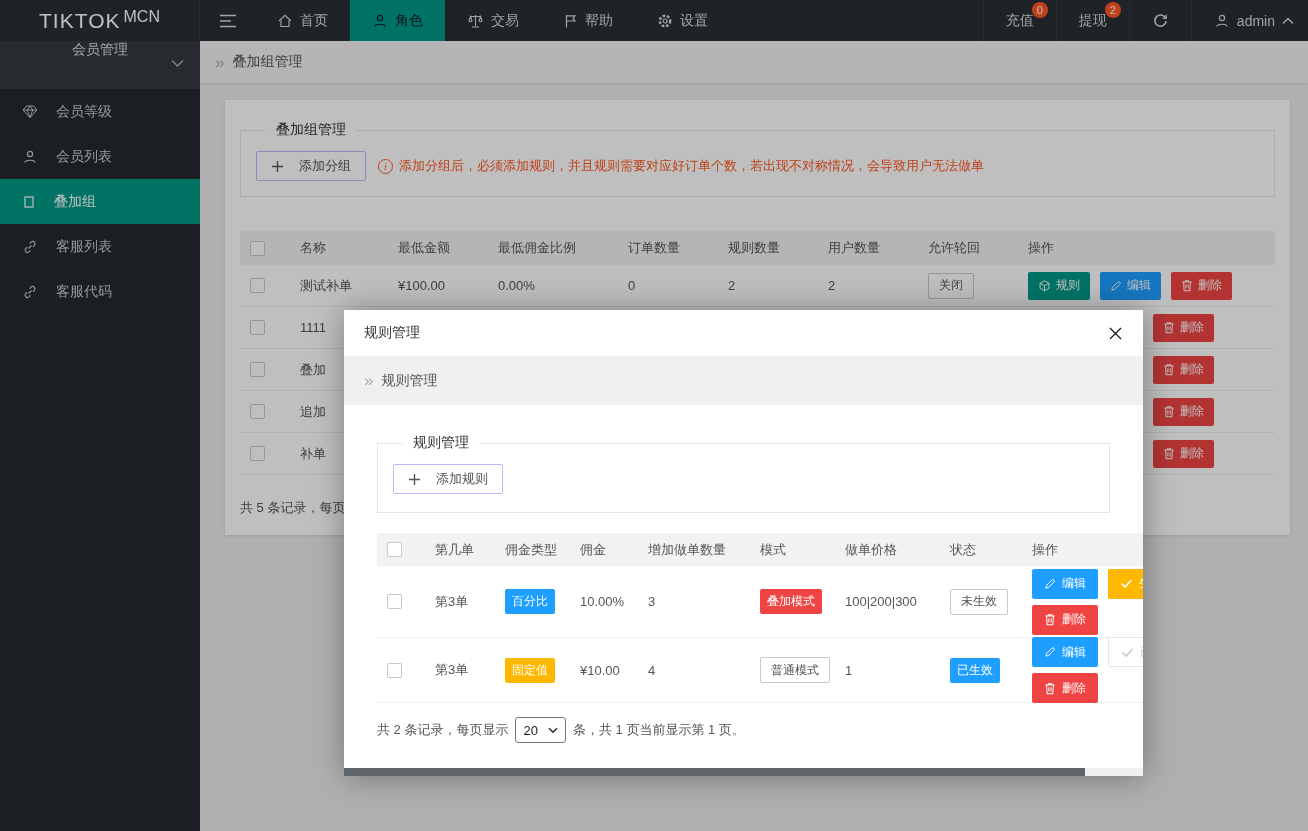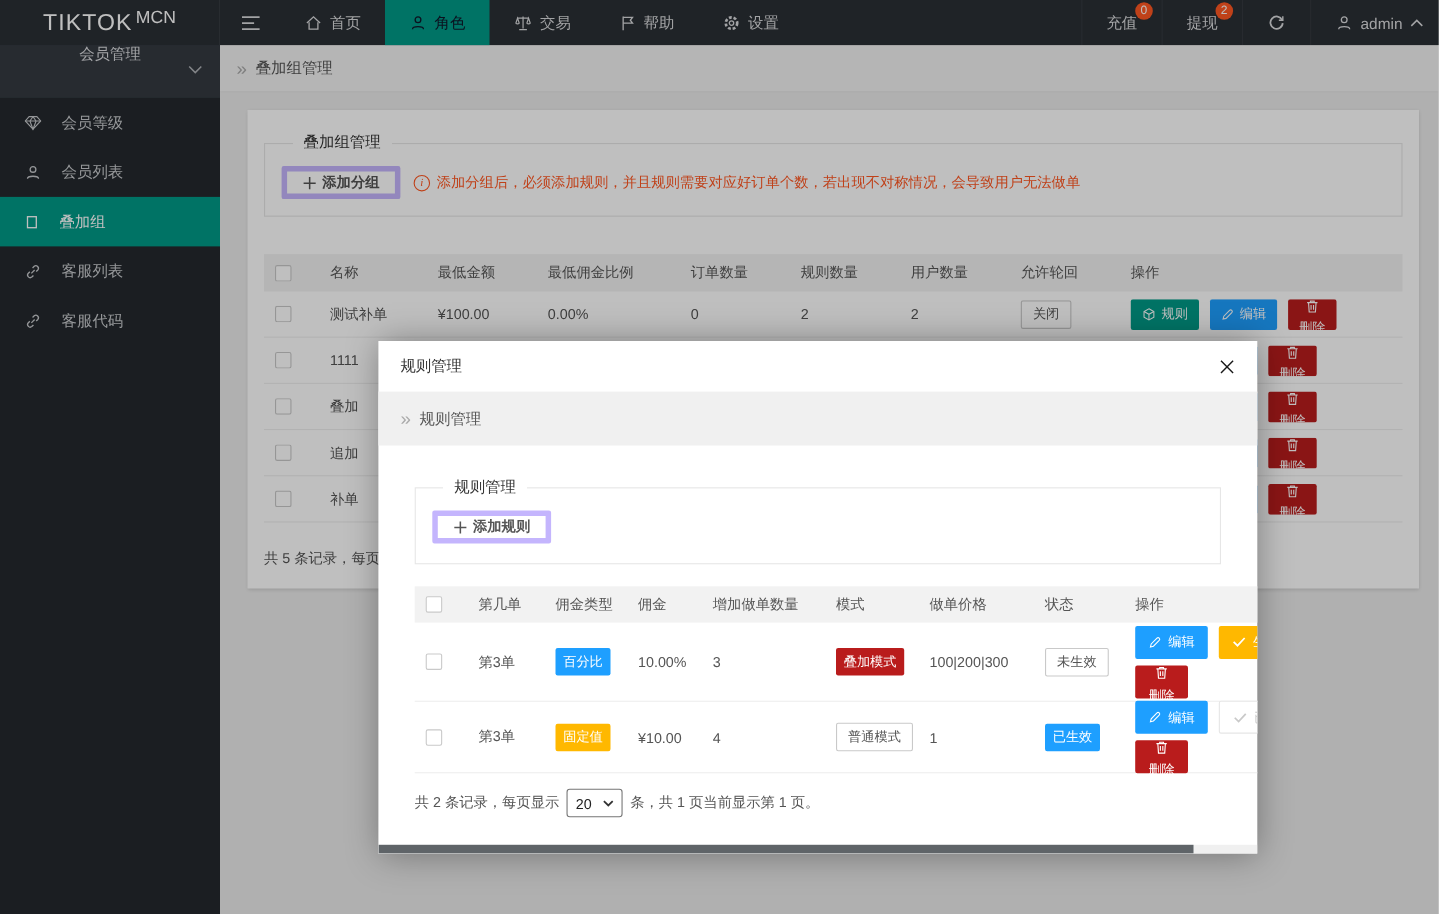--- a/index.html
+++ b/index.html
@@ -30,33 +30,33 @@
   .content { position:absolute; top:41px; left:200px; right:0; bottom:0; background:#ebebeb; overflow:hidden; }
   .breadcrumb { height:42px; background:#f2f2f2; display:flex; align-items:center; gap:8px; padding:0 15px; font-size:14px; color:#555; box-shadow:0 1px 2px rgba(0,0,0,.08); }
   .crumb-sep { color:#aaa; font-size:17px; line-height:1; }
 
   .card { margin:17px 18px 0 25px; height:435px; background:#fff; box-shadow:0 1px 3px rgba(0,0,0,.12); padding:15px; }
 
   fieldset.box { border:1px solid #e6e6e6; margin-top:6px; padding:12px 15px 15px; }
   fieldset.box legend { margin-left:10px; padding:0 10px; font-size:14px; color:#333; }
   .panel-row { display:flex; align-items:center; gap:12px; }
 
-  .btn-outline { height:30px; padding:0 14px; background:#fff; border:5px solid #c4b5fd; border-radius:2px; color:#555; font-size:13px; display:inline-flex; align-items:center; gap:5px; cursor:pointer;font-weight:bold; }
+  .btn-outline { height:30px; padding:0 14px; background:#fff; border:1px solid #c4b5fd; border-radius:2px; color:#555; font-size:13px; display:inline-flex; align-items:center; gap:15px; cursor:pointer; }
   .warning { display:flex; align-items:center; gap:6px; color:#ff5722; font-size:13px; }
   .info-icon { width:15px; height:15px; border:1px solid #ff5722; border-radius:50%; font-size:10px; line-height:13px; text-align:center; flex:none; font-family:"Liberation Serif",serif; font-style:italic; }
 
   .gtable { margin-top:34px; font-size:13px; color:#555; }
   .g-head { display:flex; align-items:center; height:34px; background:#f2f2f2; }
   .g-row { display:flex; align-items:center; height:42px; border-bottom:1px solid #eee; }
   .gc { padding-left:10px; overflow:hidden; white-space:nowrap; }
   .gc1{width:50px;} .gc2{width:98px;} .gc3{width:100px;} .gc4{width:130px;} .gc5{width:100px;} .gc6{width:100px;} .gc7{width:100px;} .gc8{width:100px;} .gc9{flex:1; display:flex; align-items:center; gap:10px;}
   .checkbox { width:15px; height:15px; border:1px solid #c9c9c9; border-radius:2px; background:#fff; cursor:pointer; }
 
   .btn-xs { height:28px; padding:0 10px; border:none; border-radius:2px; color:#fff; font-size:12px; display:inline-flex; align-items:center; gap:5px; cursor:pointer; white-space:nowrap; }
-  .bg-teal{background:#009a87;} .bg-blue{background:#1e9fff;} .bg-red{background:#b91c1c;flex-direction:column;} .bg-amber{background:#ffb800;}
+  .bg-teal{background:#009a87;} .bg-blue{background:#1e9fff;} .bg-red{background:#ef4444;} .bg-amber{background:#ffb800;}
   .chip-outline { display:inline-flex; align-items:center; height:26px; padding:0 10px; background:#fff; border:1px solid #c9c9c9; border-radius:2px; color:#555; font-size:12px; cursor:pointer; }
 
   .g-footer { margin-top:24px; font-size:13px; color:#555; }
 
   
   .overlay { position:absolute; inset:0; background:rgba(0,0,0,.25); z-index:40; }
   .modal { position:absolute; left:344px; top:310px; width:799px; height:466px; background:#fff; z-index:50; box-shadow:1px 1px 30px rgba(0,0,0,.35); display:flex; flex-direction:column; }
   .modal-titlebar { height:46px; flex:none; display:flex; align-items:center; padding:0 20px; font-size:14px; color:#333; }
   .modal-close { margin-left:auto; cursor:pointer; color:#1a1a1a; }
   .modal-breadcrumb { height:49px; flex:none; background:#f0f0f0; display:flex; align-items:center; gap:8px; padding:0 20px; font-size:14px; color:#555; }

